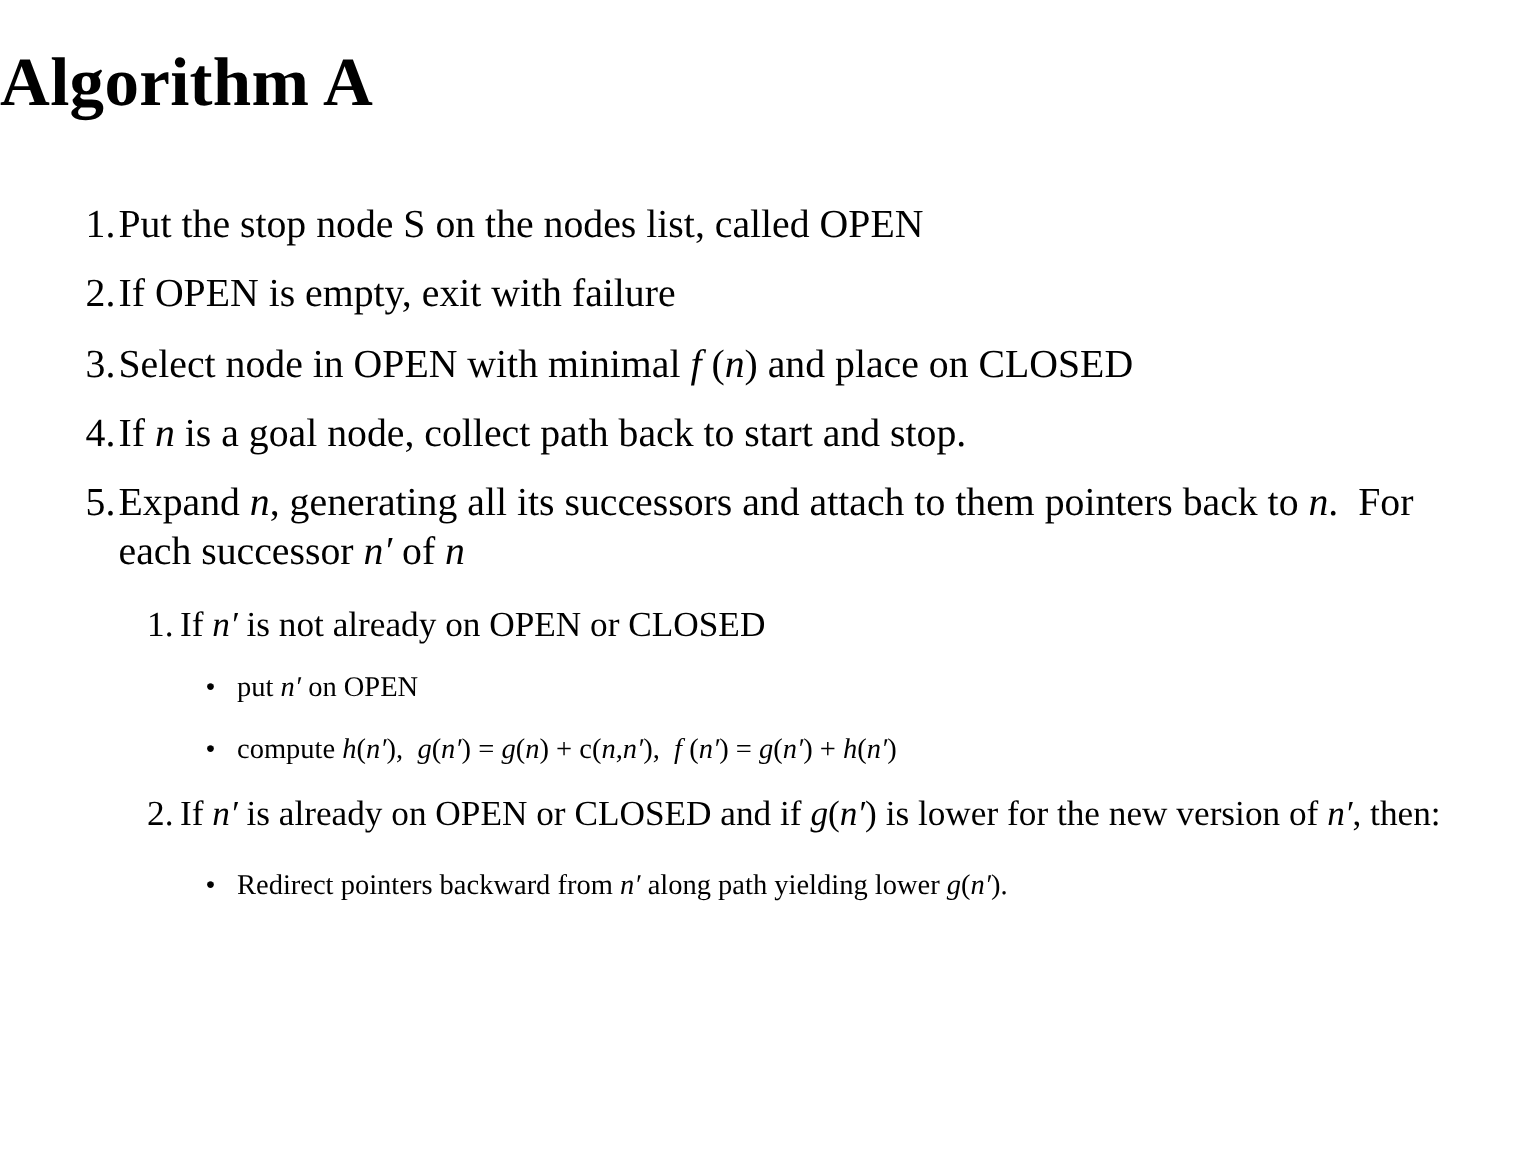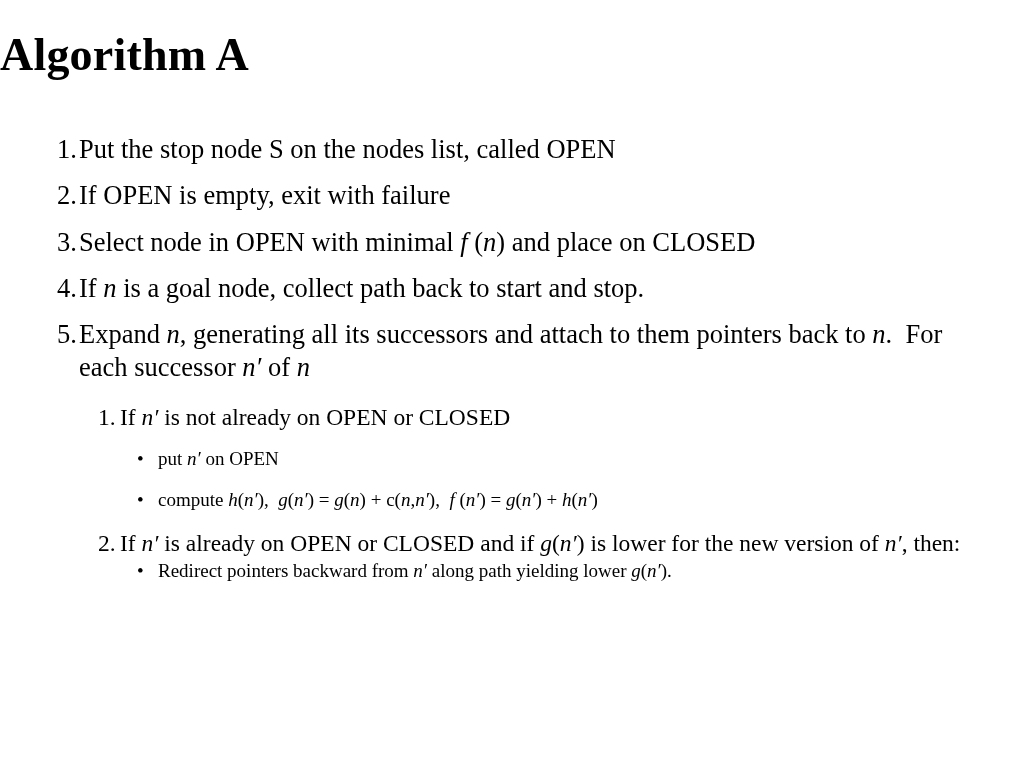--- a/index.html
+++ b/index.html
@@ -65,21 +65,21 @@
     margin: 0;
     padding: 0 0 0 101px;
     text-indent: -21px;
   }
 
   
   .sp-lvl2-first { margin-top: 18px; }
   .sp-lvl3-first { margin-top: 15px; }
   .sp-lvl3 { margin-top: 16px; }
   .sp-lvl2 { margin-top: 17px; }
-  .sp-lvl3-b { }
+  .sp-lvl3-b { margin-top: 20px; }
 
   .bullet-dot {
     display: inline-block;
     width: 21px;
     text-indent: 0;
   }
   .num {
     display: inline-block;
     width: 22px;
     text-indent: 0;

